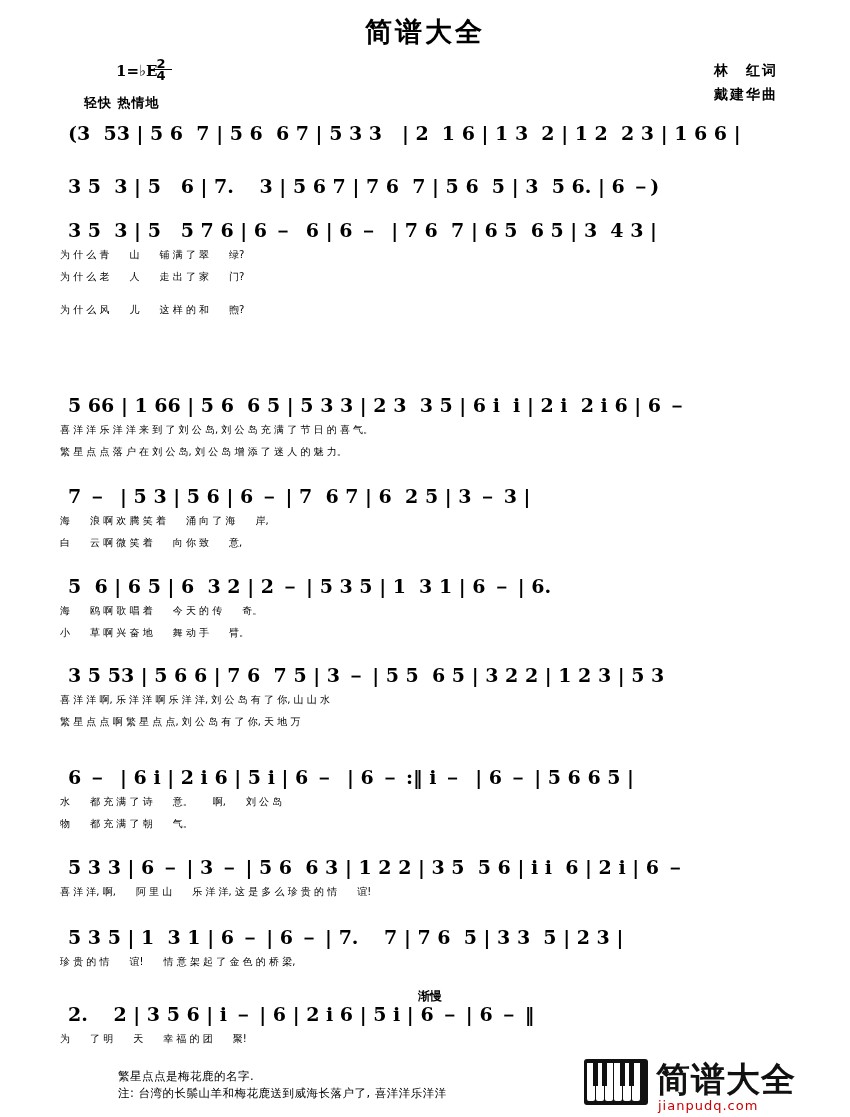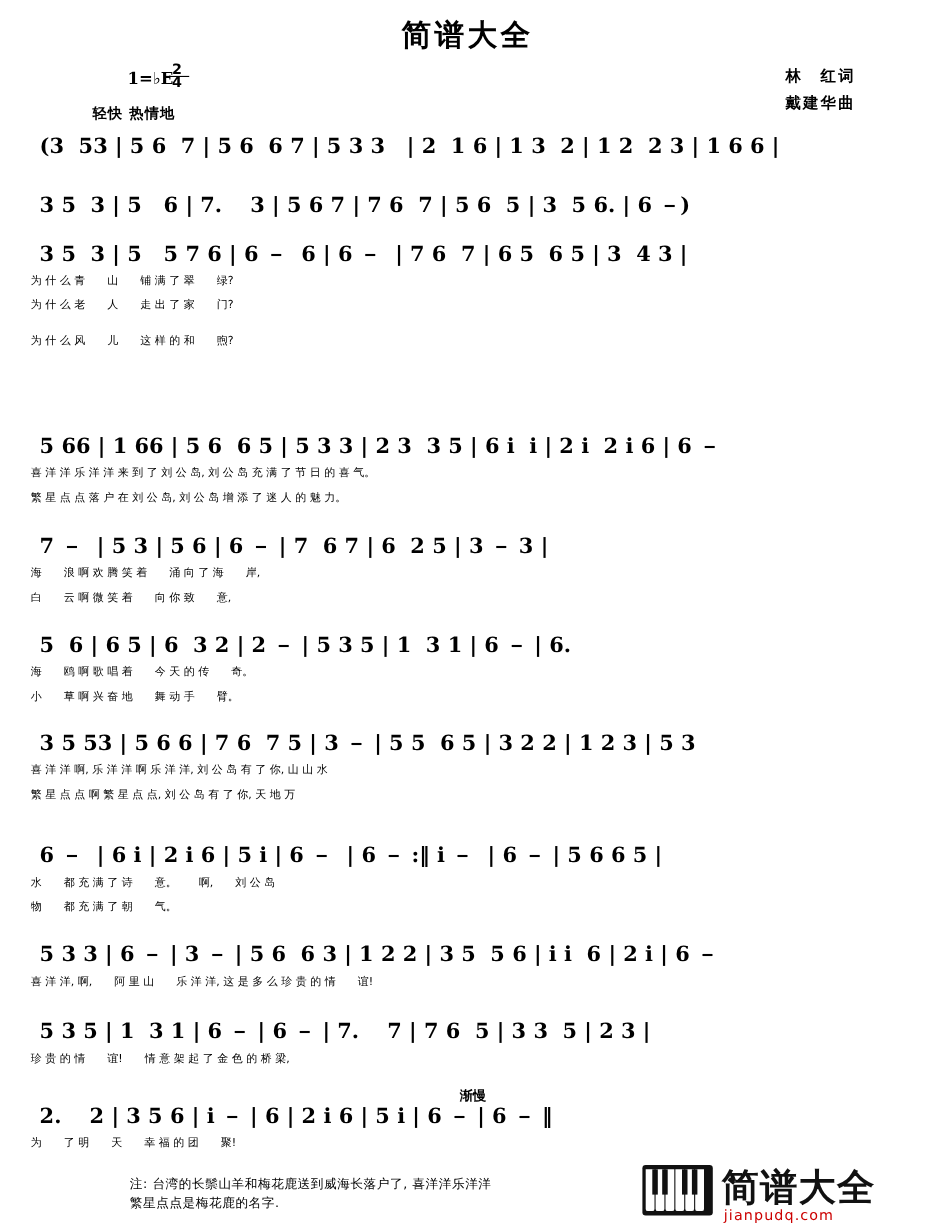--- a/index.html
+++ b/index.html
@@ -70,20 +70,21 @@
     font-size: 14px;
     font-weight: bold;
     line-height: 24px;
     letter-spacing: 2px;
   }
   
   .row {
     position: absolute;
     left: 0;
     width: 732px;
+    padding-left: 32px;
   }
   .notes {
     position: relative;
     height: 30px;
     margin: 0 36px;
     font-size: 19px;
     font-weight: bold;
     font-family: "DejaVu Serif", "Liberation Serif", serif;
     white-space: pre;
     letter-spacing: 0px;
@@ -235,22 +236,22 @@
     <div class="lyr">珍 贵 的 情　　谊!　　情 意 架 起 了 金 色 的 桥 梁,</div>
   </div>
 
   <div class="xiaoman" style="left:418px; top:988px">渐慢</div>
   <div class="row" style="top:1002px">
     <div class="notes">2.　 2 | 3 5 6 | i － | 6 | 2 i 6 | 5 i | 6 － | 6 － ‖</div>
     <div class="lyr">为　　了 明　　天　　幸 福 的 团　　聚!</div>
   </div>
 
   <div class="footnote">
+    <div>繁星点点是梅花鹿的名字.</div>
     <div>注: 台湾的长鬃山羊和梅花鹿送到威海长落户了, 喜洋洋乐洋洋</div>
-    <div>繁星点点是梅花鹿的名字.</div>
   </div>
 
   <div class="logo">
     <div class="piano">
       <i style="left:3px"></i>
         <i style="left:12px"></i>
         <i style="left:21px"></i>
       <i style="left:30px"></i>
         <i style="left:39px"></i>
         <i style="left:48px"></i>

